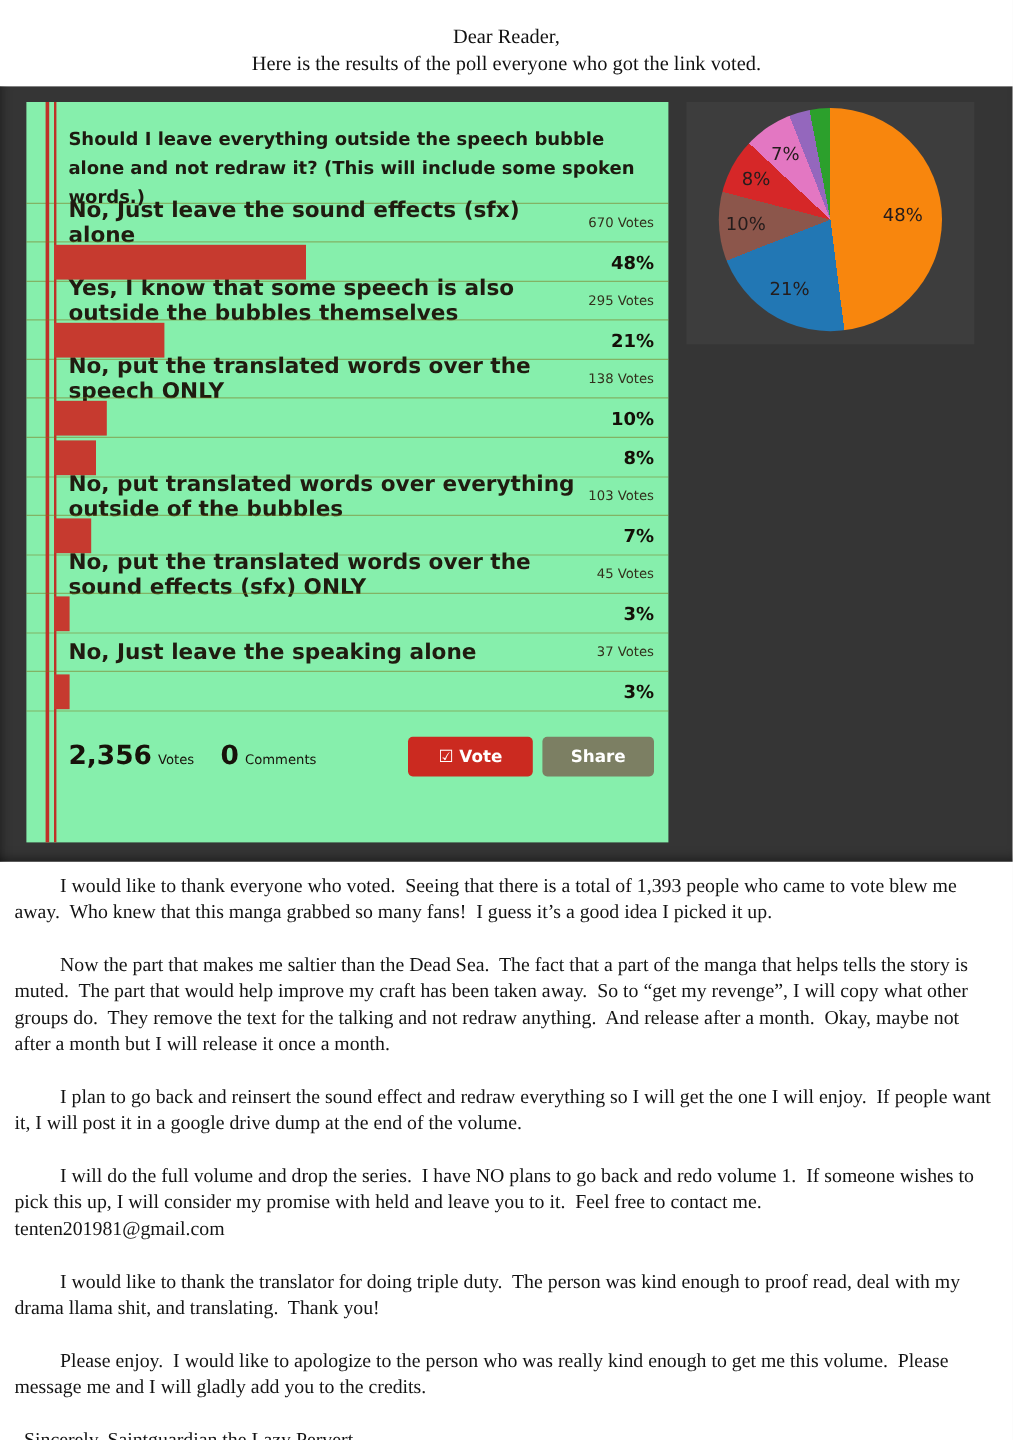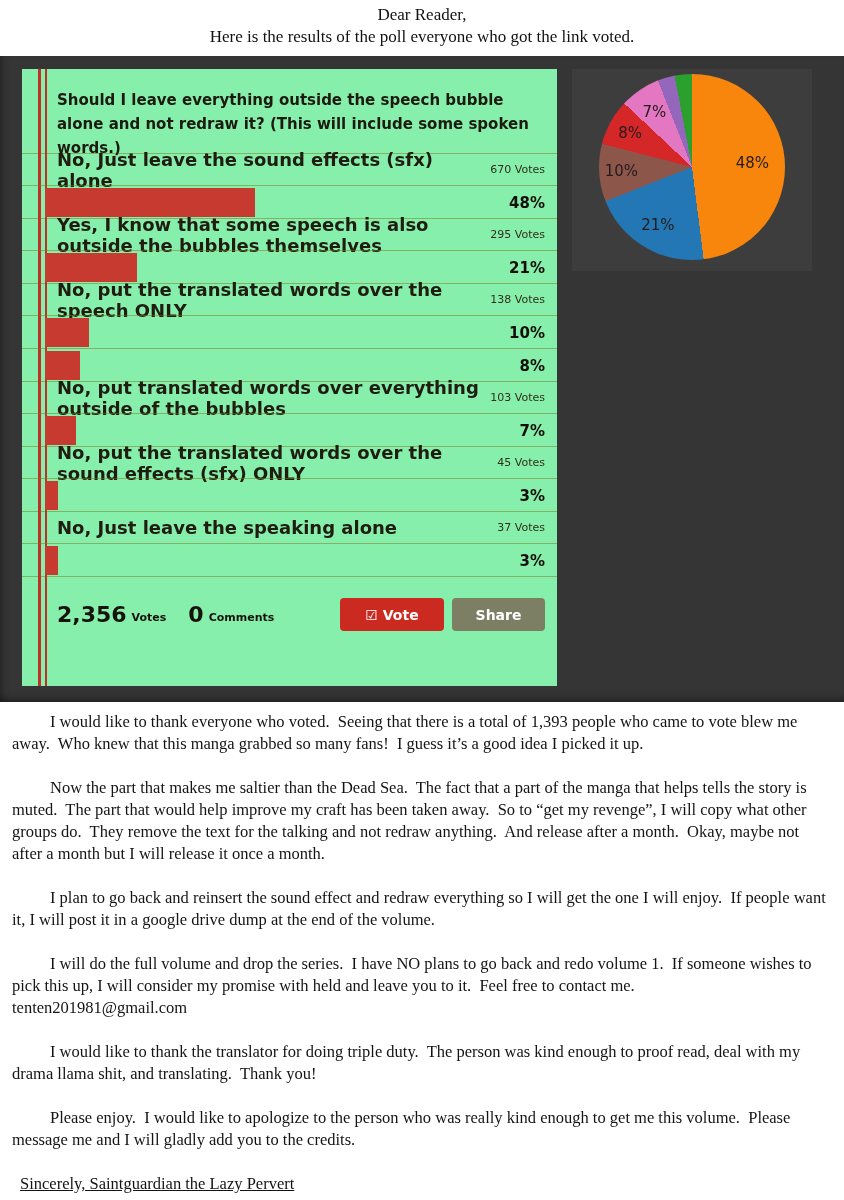--- a/index.html
+++ b/index.html
@@ -1,19 +1,19 @@
 <!DOCTYPE html>
 <html><head>
 <meta charset="utf-8">
 <style>
   html,body{margin:0;padding:0;background:#ffffff;}
   .page{position:relative;width:844px;height:1200px;background:#ffffff;overflow:hidden;
         font-family:"Liberation Serif", serif;color:#141414;}
   
-  .letter-head{padding-top:4px;text-align:center;font-size:17px;line-height:22px;color:#111;}
+  .letter-head{padding-top:20px;text-align:center;font-size:17px;line-height:22px;color:#111;}
   
   .dark-band{position:relative;margin-top:8px;width:844px;height:646px;background:#353535;
              box-shadow:inset 0 -8px 10px -6px rgba(0,0,0,.45), inset 8px 0 10px -8px rgba(0,0,0,.45);}
   
   .poll-pad{position:absolute;left:22px;top:13px;width:535px;height:617px;background:#86efac;
             font-family:"DejaVu Sans", sans-serif;}
   .margin-line{position:absolute;top:0;bottom:0;background:#bf3128;}
   .ml1{left:16px;width:3px;}
   .ml2{left:23px;width:2px;}
   .poll-question{height:84px;box-sizing:border-box;padding:19px 16px 0 35px;
@@ -23,21 +23,21 @@
                  padding:0 12px 0 35px;}
   .opt-label{font-size:18px;font-weight:600;color:#201c10;}
   .opt-votes{font-size:11px;font-weight:500;color:#32301c;white-space:nowrap;}
   .opt-bar-row{height:33px;box-sizing:border-box;border-top:1px solid rgba(125,120,30,.5);position:relative;}
   .opt-bar{position:absolute;left:23px;top:2px;height:29px;background:#c63a2f;}
   .opt-pct{position:absolute;right:12px;top:0;height:33px;display:flex;align-items:center;
            font-size:15px;font-weight:700;color:#140f08;}
   .poll-footer{height:76px;box-sizing:border-box;border-top:1px solid rgba(125,120,30,.5);
                display:flex;align-items:center;padding:0 12px 0 35px;}
   .big-num{font-size:22px;font-weight:700;color:#17120a;}
-  .small-lbl{font-size:11px;font-weight:700;color:#17120a;margin-left:5px;margin-right:22px;padding-top:6px;}
+  .small-lbl{font-size:11px;font-weight:400;color:#17120a;margin-left:5px;margin-right:22px;padding-top:6px;}
   .btns{margin-left:auto;display:flex;gap:8px;}
   .vote-btn,.share-btn{border:none;border-radius:4px;height:33px;font-family:"DejaVu Sans",sans-serif;
                        font-size:14px;font-weight:700;color:#ffffff;cursor:pointer;}
   .vote-btn{background:#cb2a20;width:104px;}
   .share-btn{background:#7c7f63;width:93px;}
   
   .pie-panel{position:absolute;left:572px;top:13px;width:240px;height:202px;background:#3d3d3d;}
   .pie{position:absolute;left:27px;top:5px;width:186px;height:186px;border-radius:50%;}
   .pie-label{position:absolute;transform:translate(-50%,-50%);font-family:"DejaVu Sans",sans-serif;
              font-size:15px;color:#241c1c;white-space:nowrap;}

